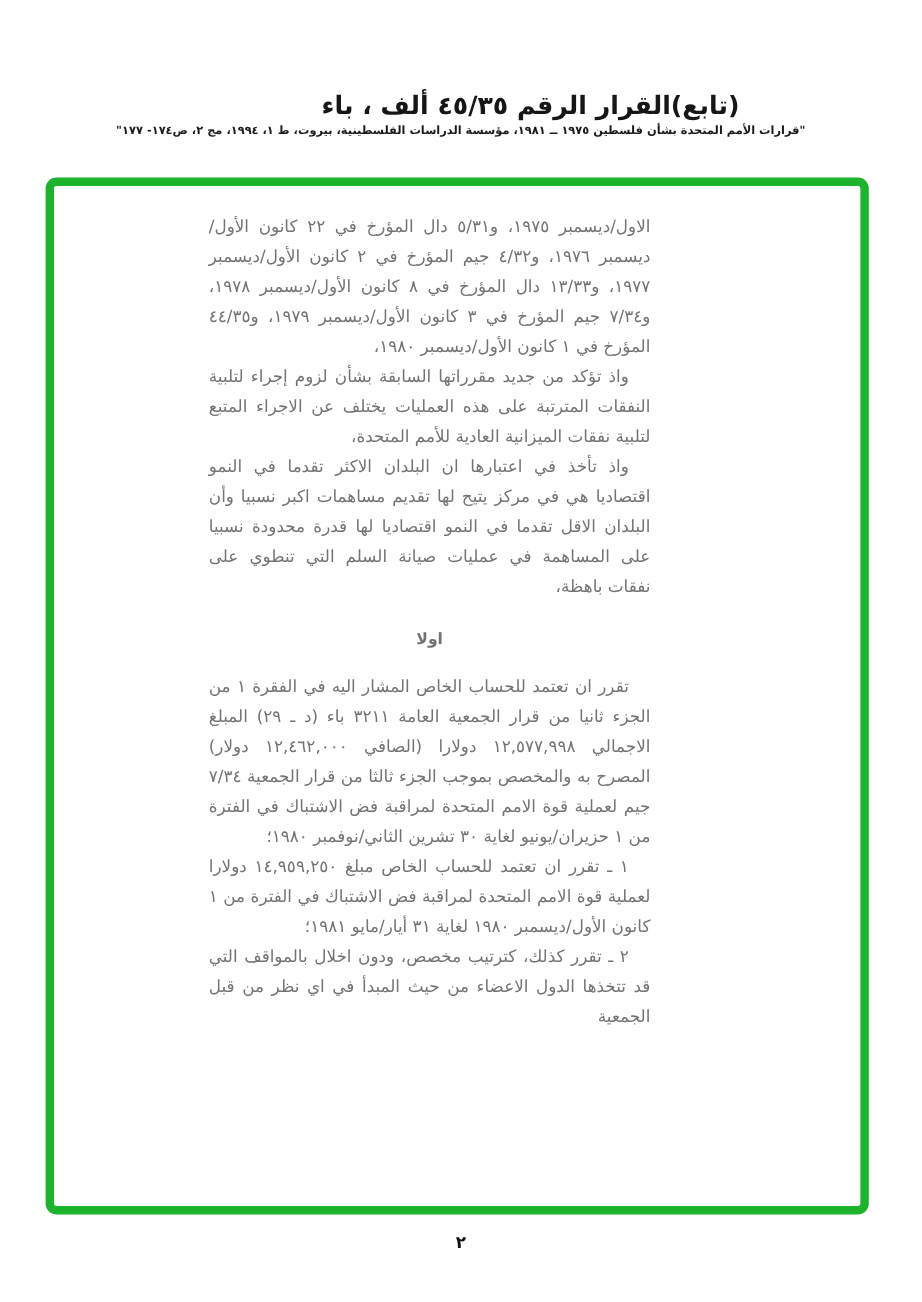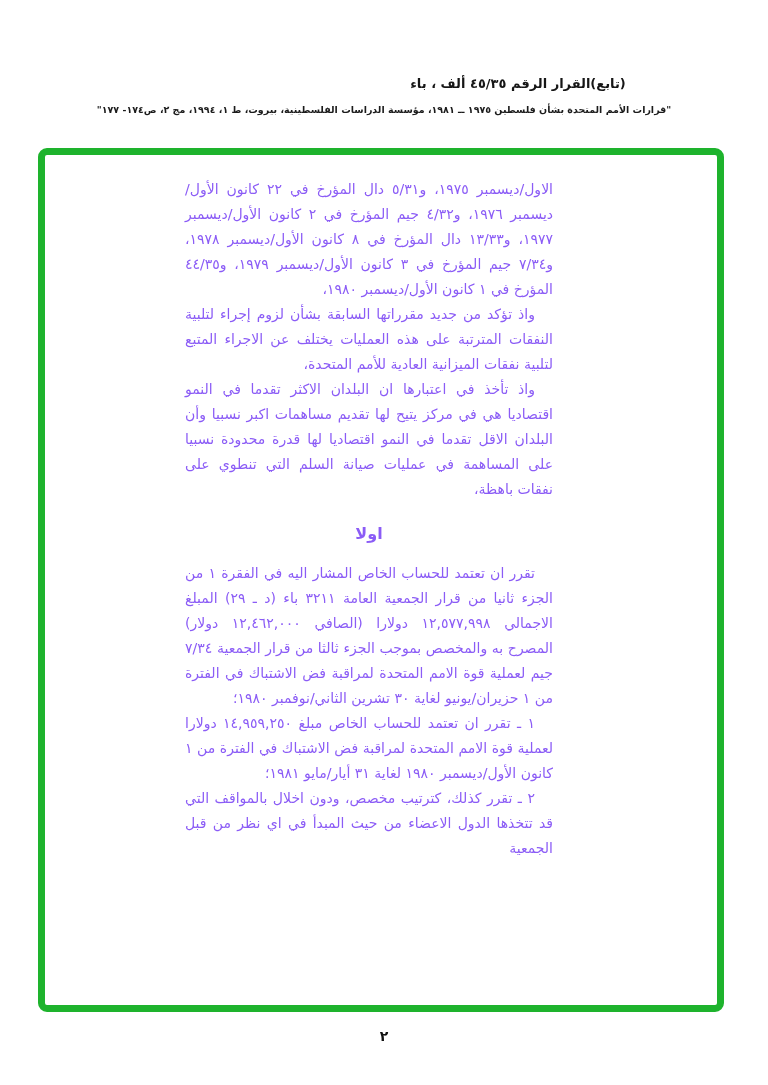--- a/index.html
+++ b/index.html
@@ -8,24 +8,24 @@
     background: #ffffff;
     font-family: "DejaVu Sans", sans-serif;
     color: #161616;
     position: relative;
     overflow: hidden;
   }
   .doc-title {
     position: absolute;
     top: 76px; left: 0; right: 0;
     padding-left: 268px;           
-    text-align: center;
+    text-align: left;
     direction: rtl;
     font-weight: bold;
-    font-size: 13px;
+    font-size: 21px;
     letter-spacing: 0.2px;
   }
   .doc-source {
     position: absolute;
     top: 104px; left: 0; right: 0;
     text-align: center;
     direction: rtl;
     font-weight: bold;
     font-size: 9.5px;
     white-space: nowrap;
@@ -34,36 +34,36 @@
   .green-box {
     position: absolute;
     left: 38px; top: 148px;
     width: 672px; height: 850px;   
     border: 7px solid #1eb32d;
     border-radius: 9px;
     background: #ffffff;
   }
   .content {
     position: absolute;
-    top: 22px; right: 164px;
+    top: 22px; right: 175px;
     width: 368px;
     direction: rtl;
     font-size: 14px;
     line-height: 25px;
     text-align: justify;
-    color: #8b5cf6;
+    color: #737373;
   }
   .para { margin: 0; text-indent: 18px; }
   .para.no-indent { text-indent: 0; }
   .lead { font-weight: normal; }
   .prefix { font-weight: normal; }
   .sec-heading {
     margin: 19px 0 15px 0;
     text-align: center;
-    font-size: 16px;
+    font-size: 13px;
     font-weight: bold;
     text-indent: 0;
   }
   .page-number {
     position: absolute;
     top: 1028px; left: 0;
     width: 768px;
     text-align: center;
     font-weight: bold;
     font-size: 14px;

